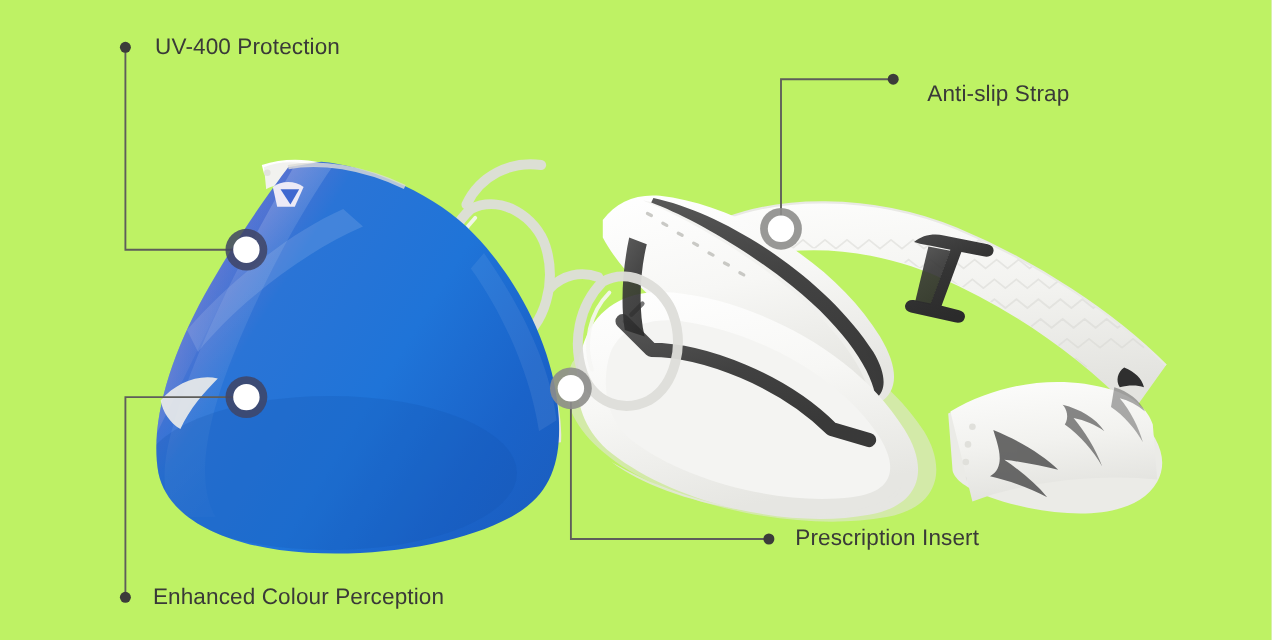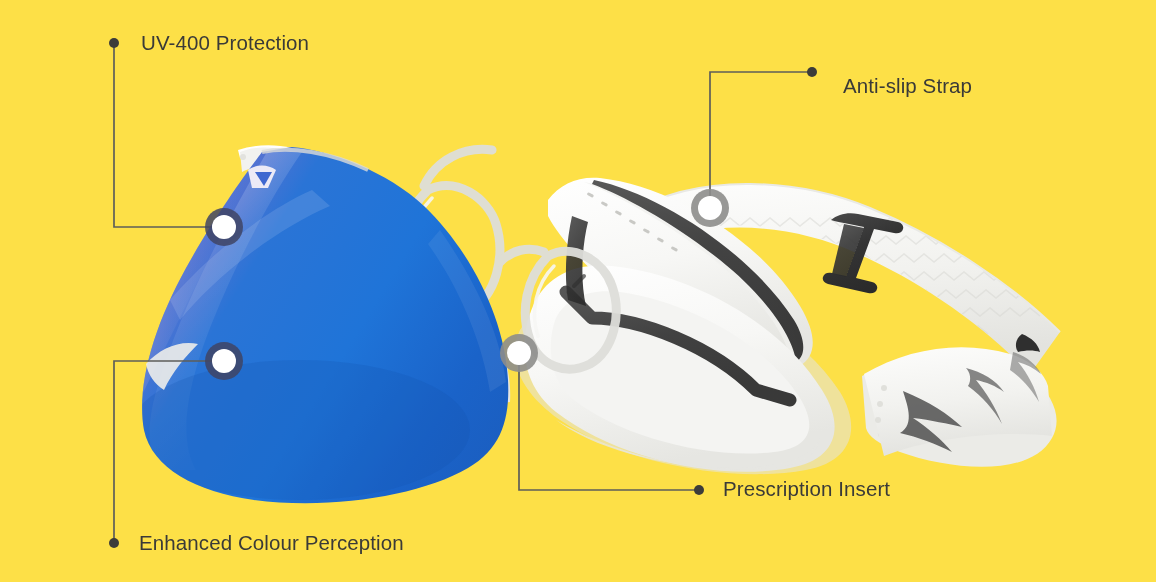--- a/index.html
+++ b/index.html
@@ -4,21 +4,21 @@
 <style>
   html, body {
     margin: 0;
     padding: 0;
     background: #efeeea;
   }
   #stage {
     position: relative;
     width: 1156px;
     height: 582px;
-    background: #fde047;
+    background: #bef264;
     overflow: hidden;
     font-family: "Liberation Sans", sans-serif;
   }
   #product-svg, #callout-svg {
     position: absolute;
     left: 0;
     top: 0;
     width: 1156px;
     height: 582px;
   }

